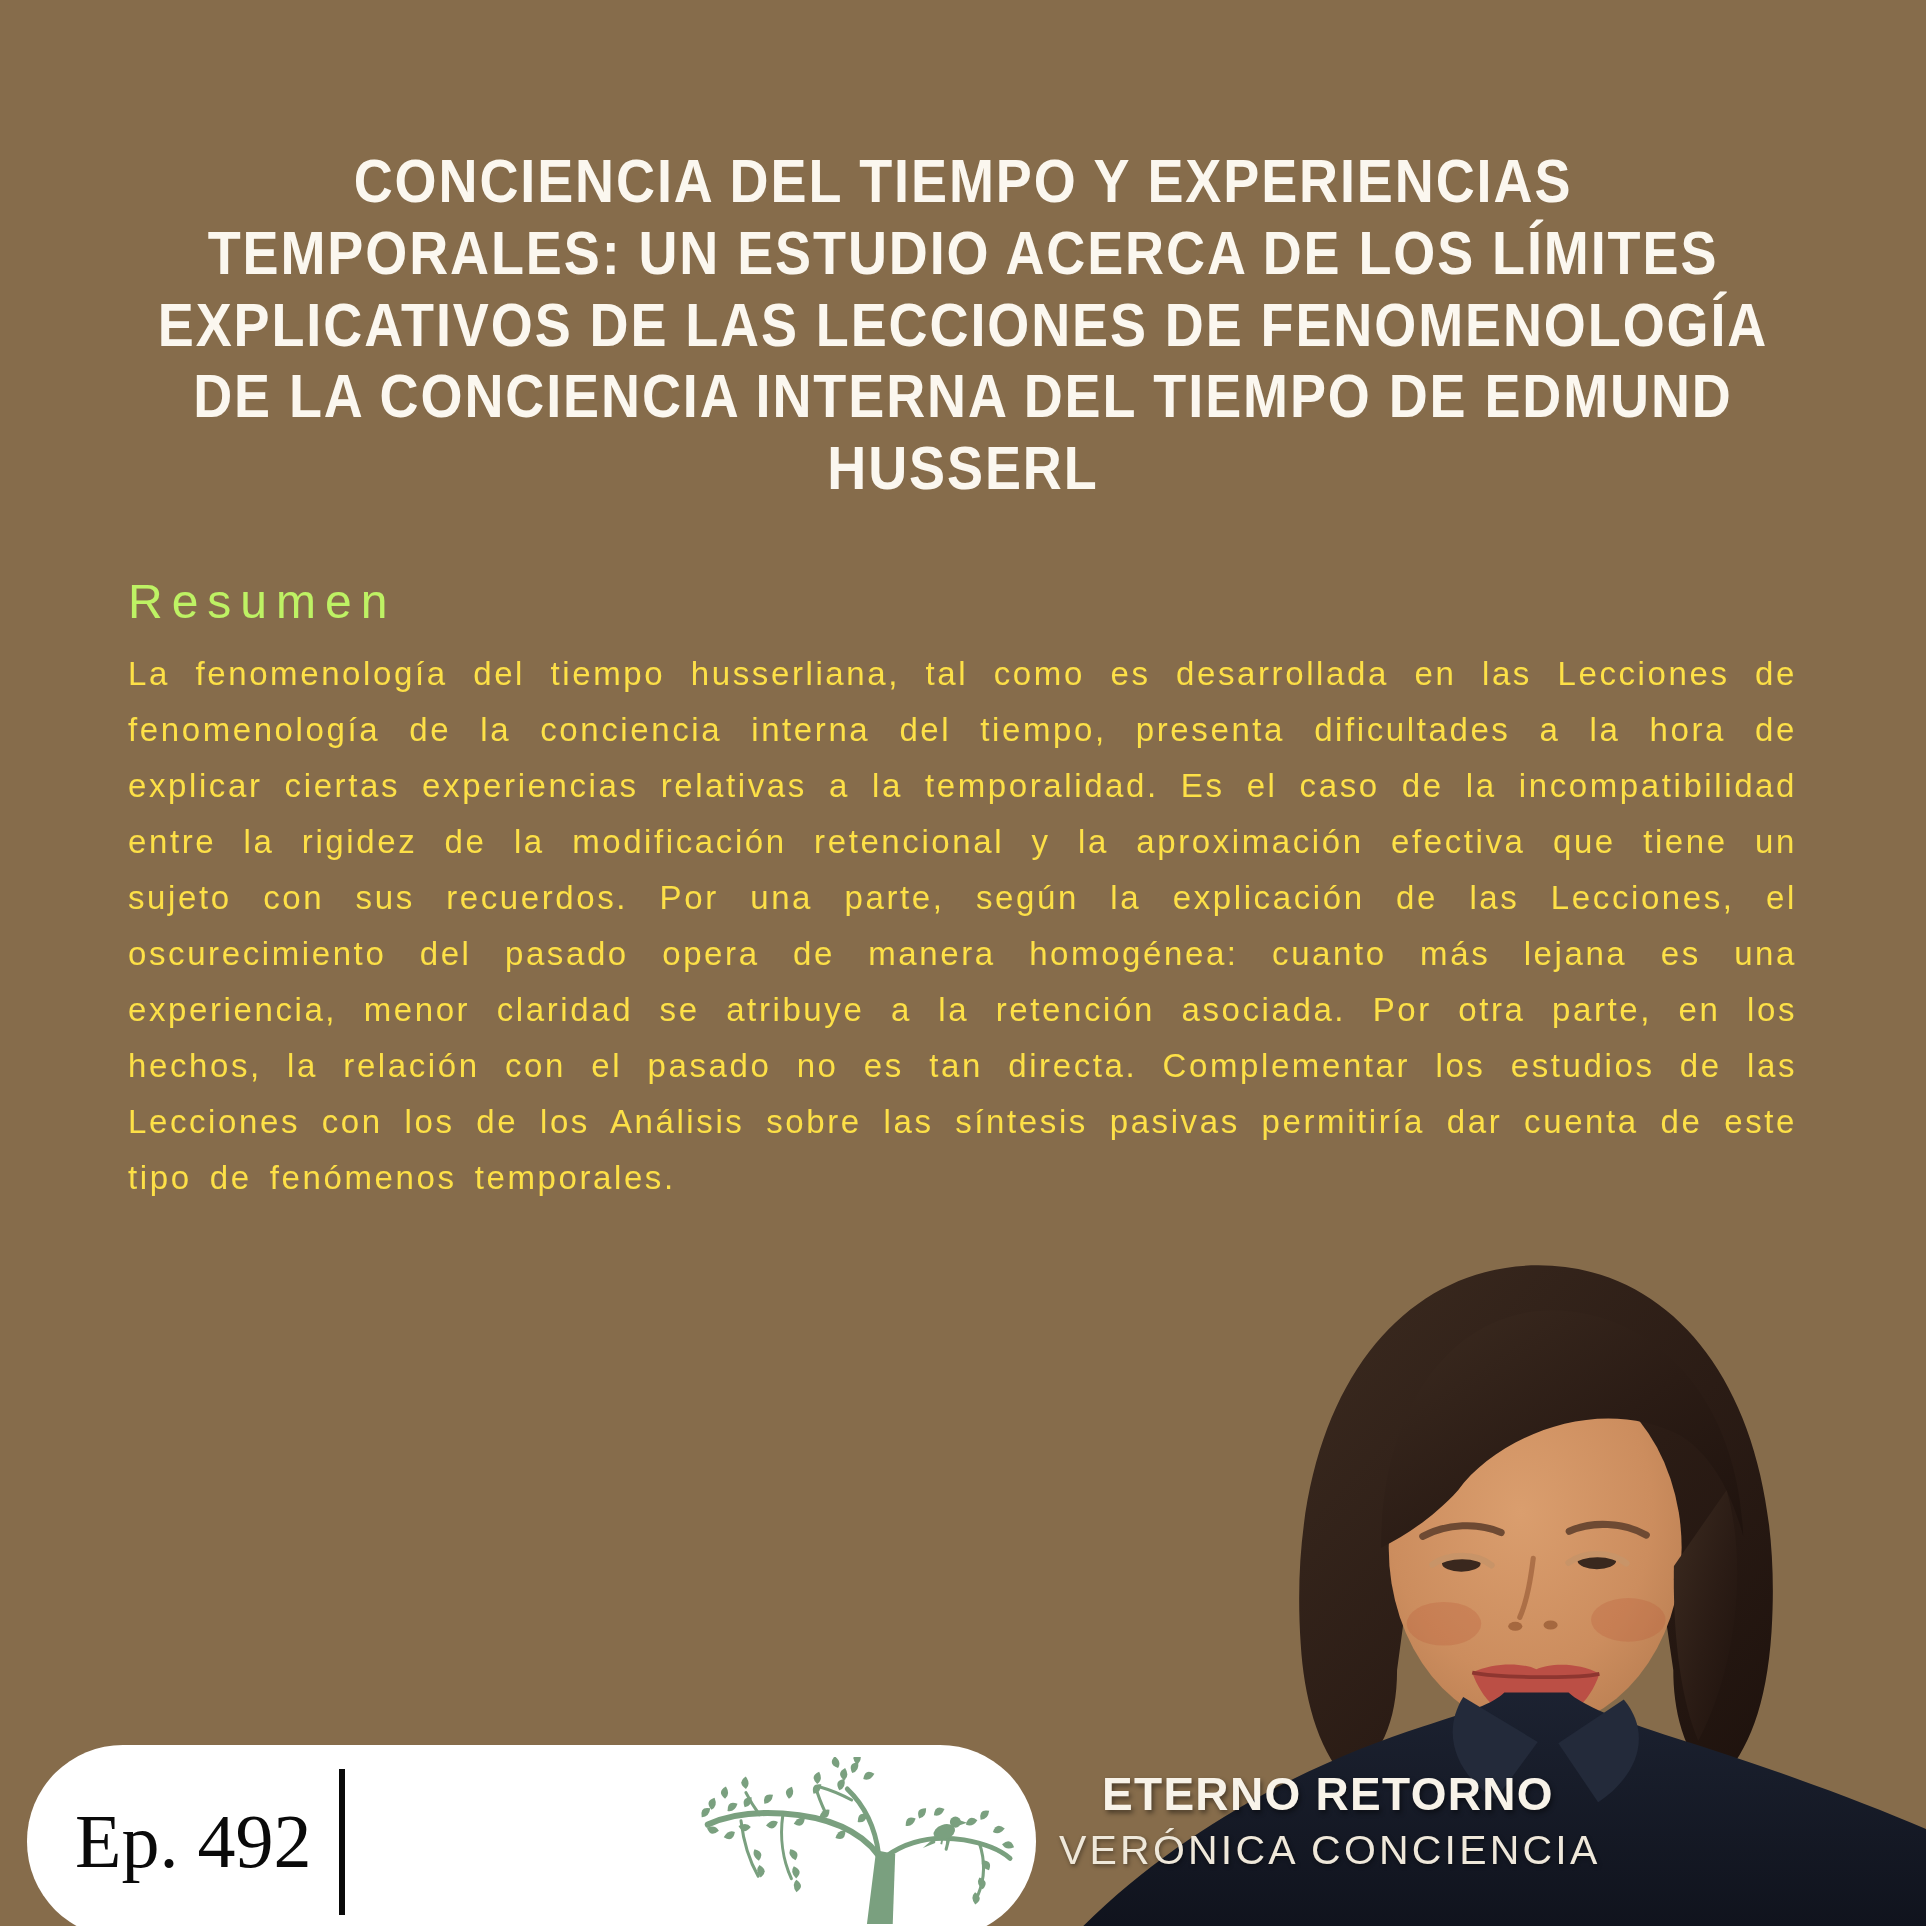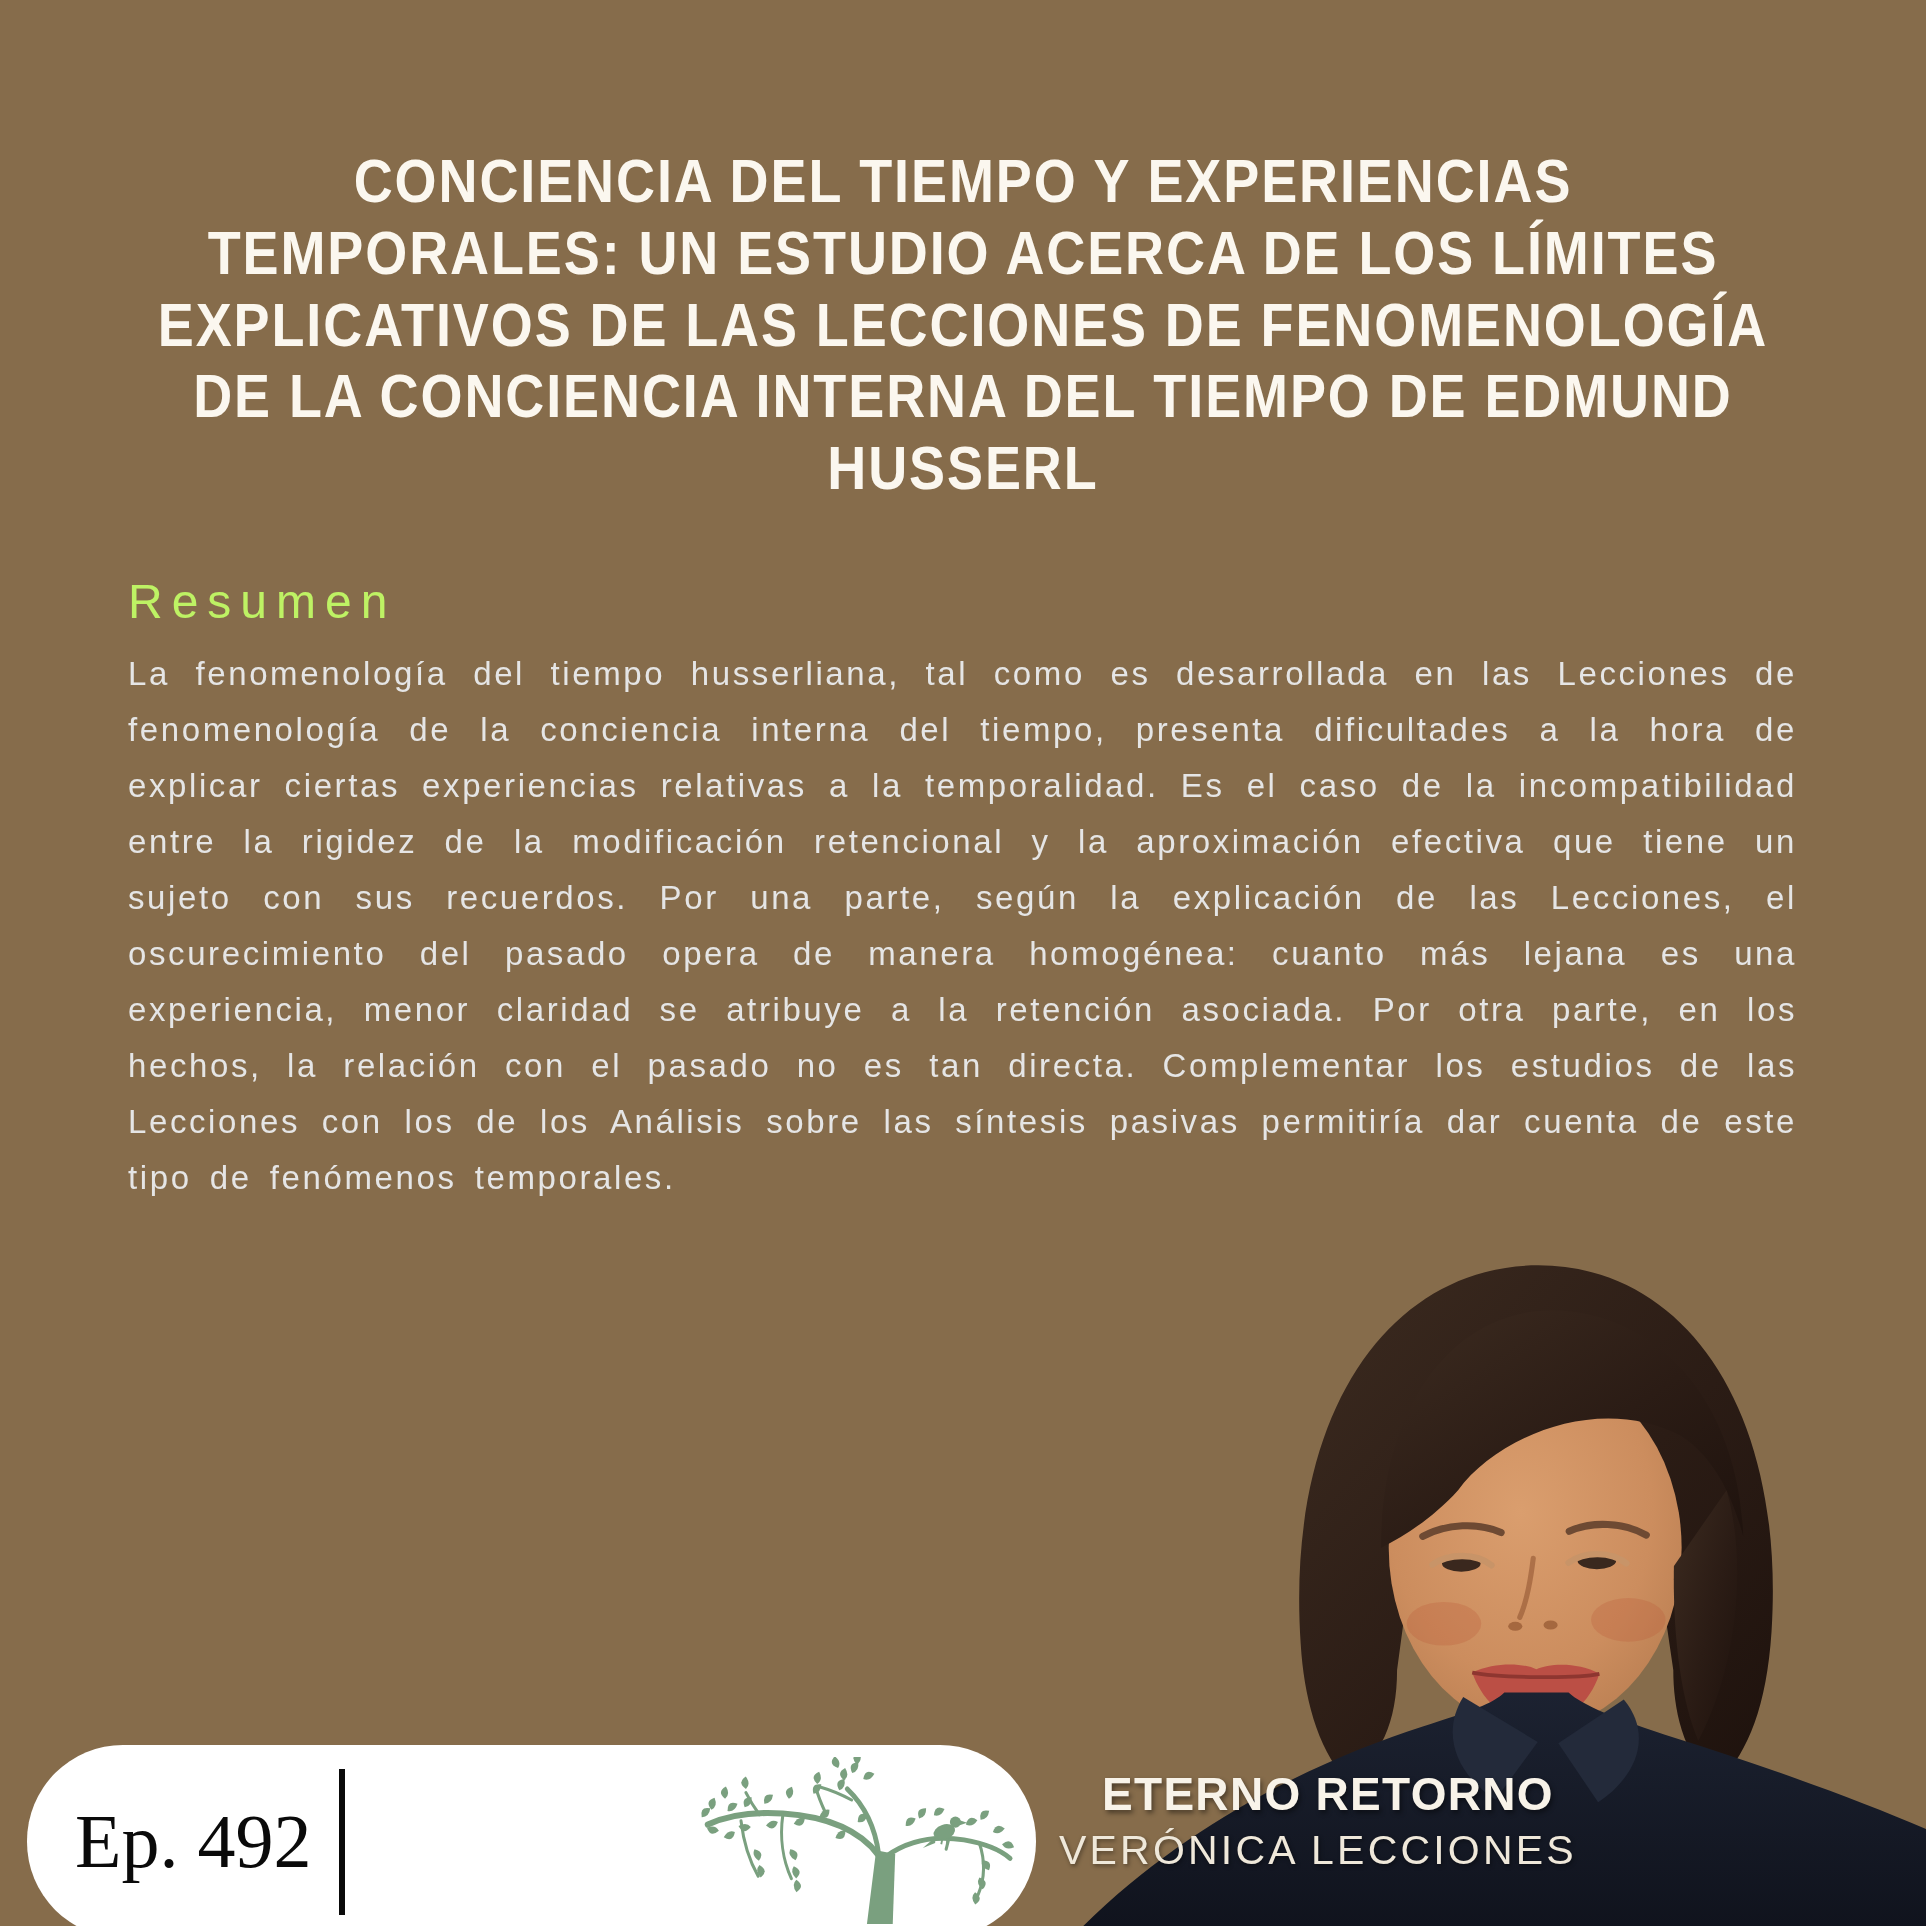--- a/index.html
+++ b/index.html
@@ -19,21 +19,21 @@
     letter-spacing:1.9px;
     line-height:63px;
   }
   .title-line{white-space:nowrap;}
   .resumen-heading{
     position:absolute;top:574px;left:128px;
     color:#bef264;font-size:48px;font-weight:400;letter-spacing:9px;
   }
   .abstract-text{
     position:absolute;top:646px;left:128px;width:1669px;
-    color:#e5e5e5;font-size:33px;font-weight:400;
+    color:#fde047;font-size:33px;font-weight:400;
     letter-spacing:2.6px;word-spacing:6.4px;line-height:56px;
     text-align:justify;
   }
   .portrait{position:absolute;left:1047px;top:1246px;width:880px;height:681px;}
   .pill{
     position:absolute;left:27px;top:1745px;width:1009px;height:193px;
     background:#FFFFFF;border-radius:96px;
     display:flex;align-items:center;
   }
   .ep-label{
@@ -205,14 +205,14 @@
       <use href="#leaf" transform="translate(112,176) rotate(90)"></use>
       <use href="#leaf" transform="translate(252,120) rotate(150)"></use>
       <use href="#leaf" transform="translate(272,106) rotate(-30)"></use>
       <use href="#leaf" transform="translate(206,44) rotate(-75)"></use>
       <use href="#leaf" transform="translate(90,52) rotate(-85)"></use>
     </g>
   </svg>
 </div>
 
 <div class="brand-name">ETERNO RETORNO</div>
-<div class="host-name">VERÓNICA LECCIONES</div>
+<div class="host-name">VERÓNICA CONCIENCIA</div>
 
 
 </body></html>

